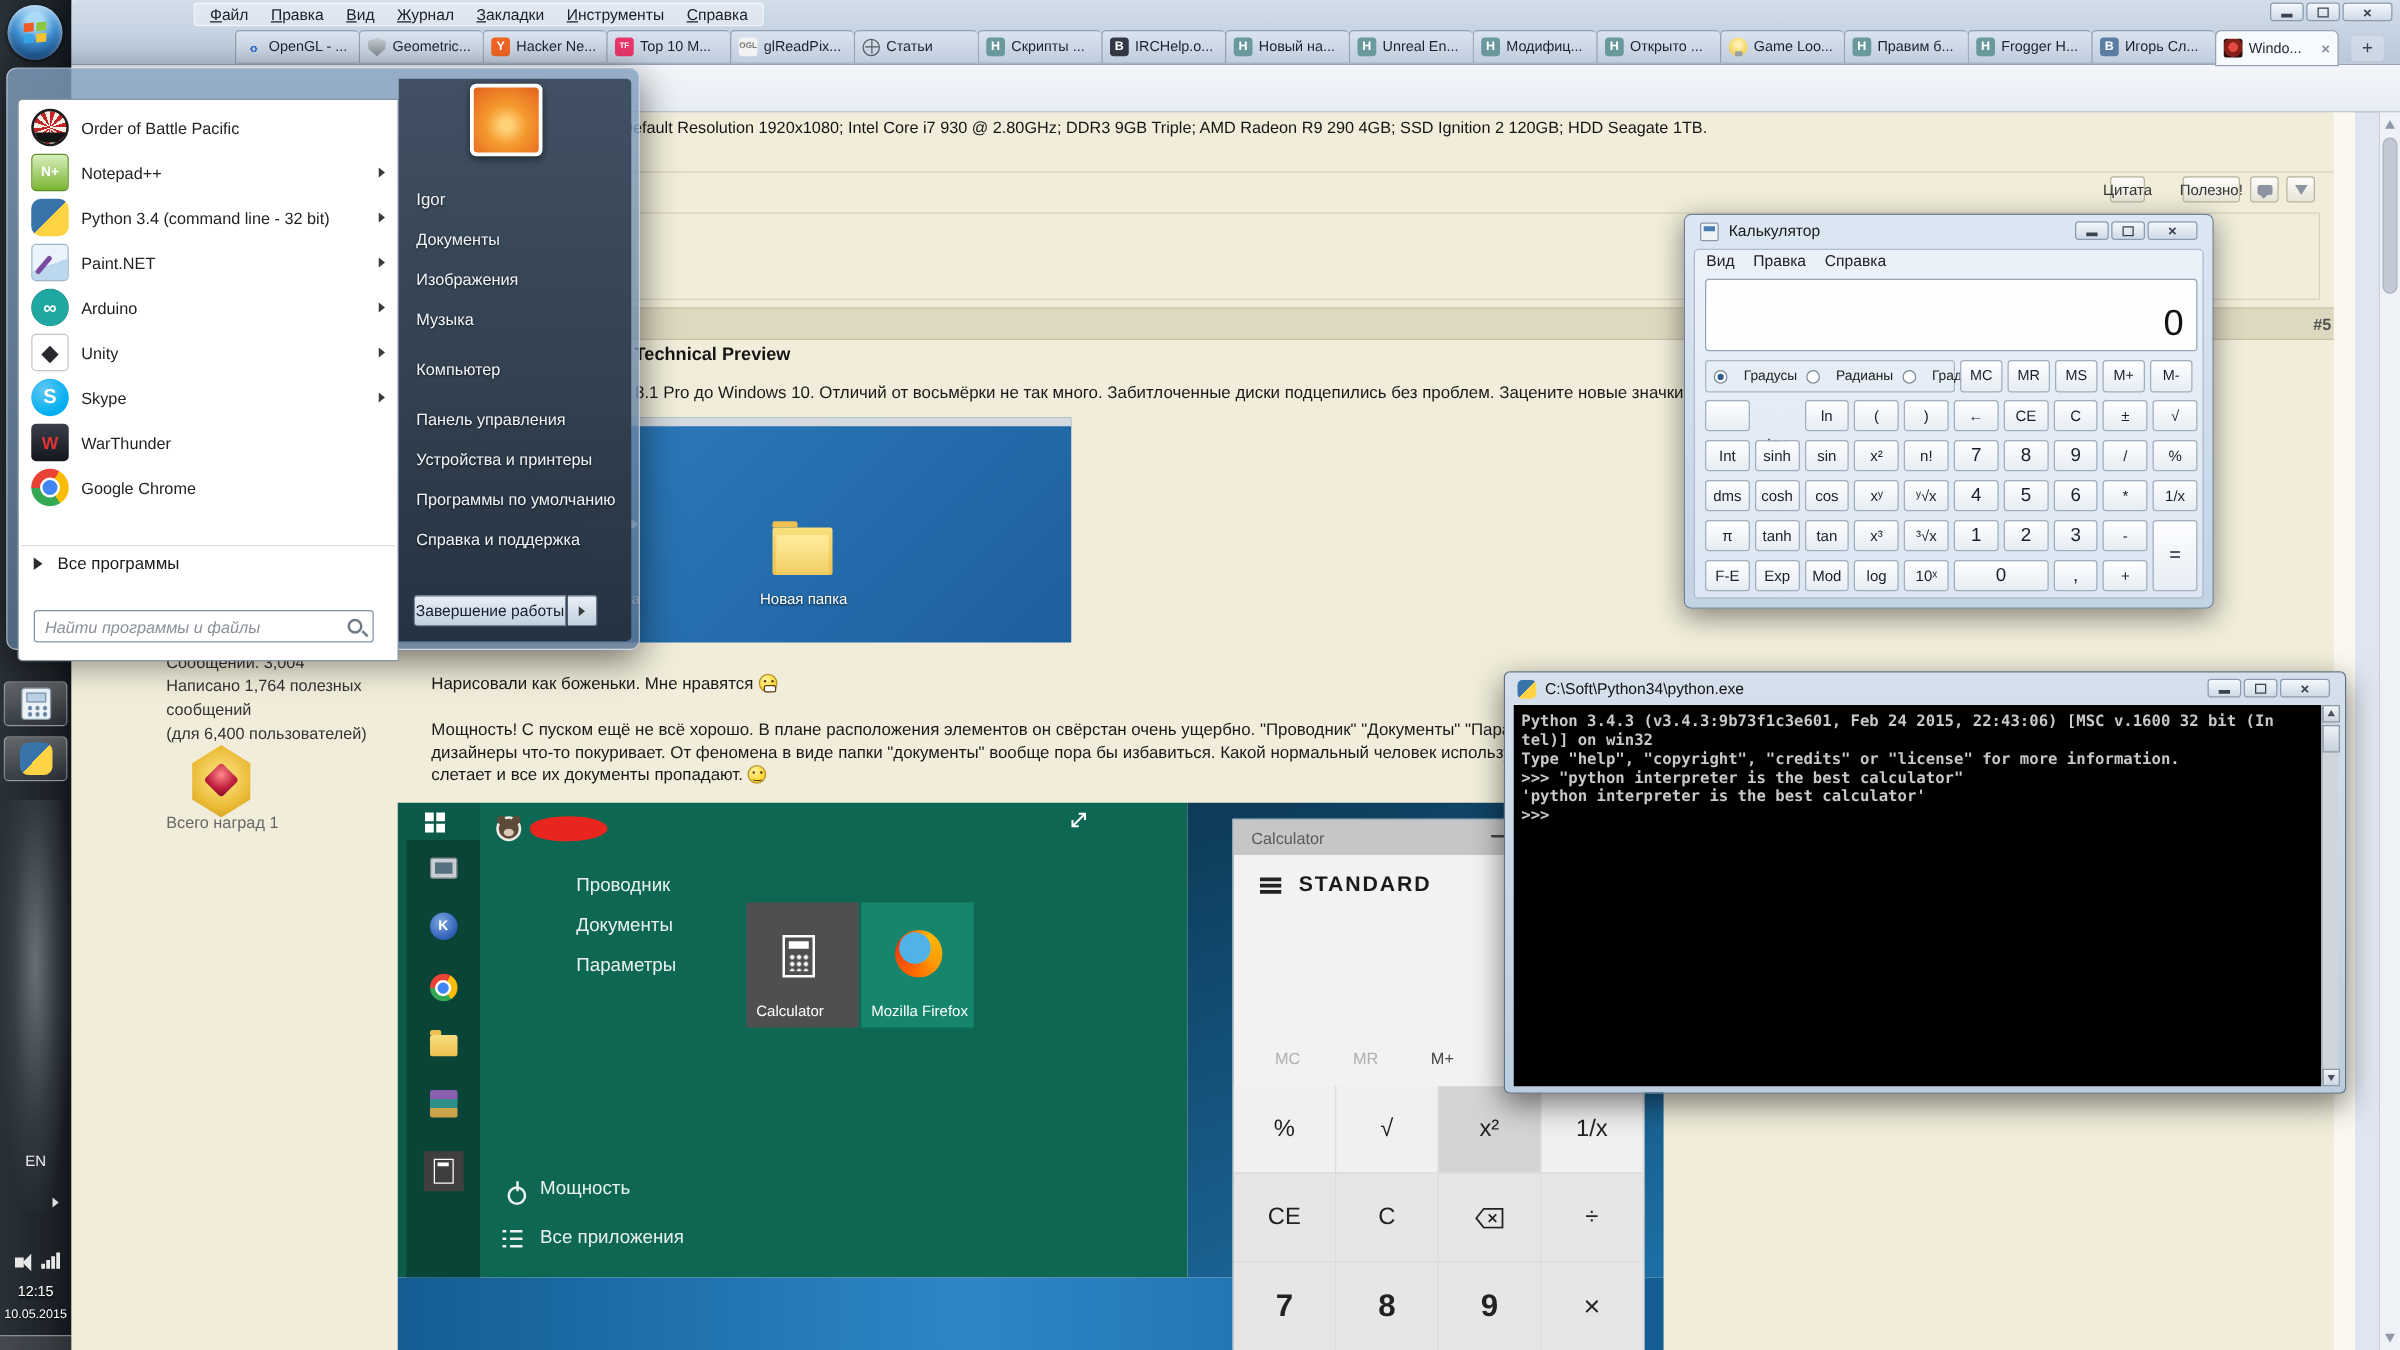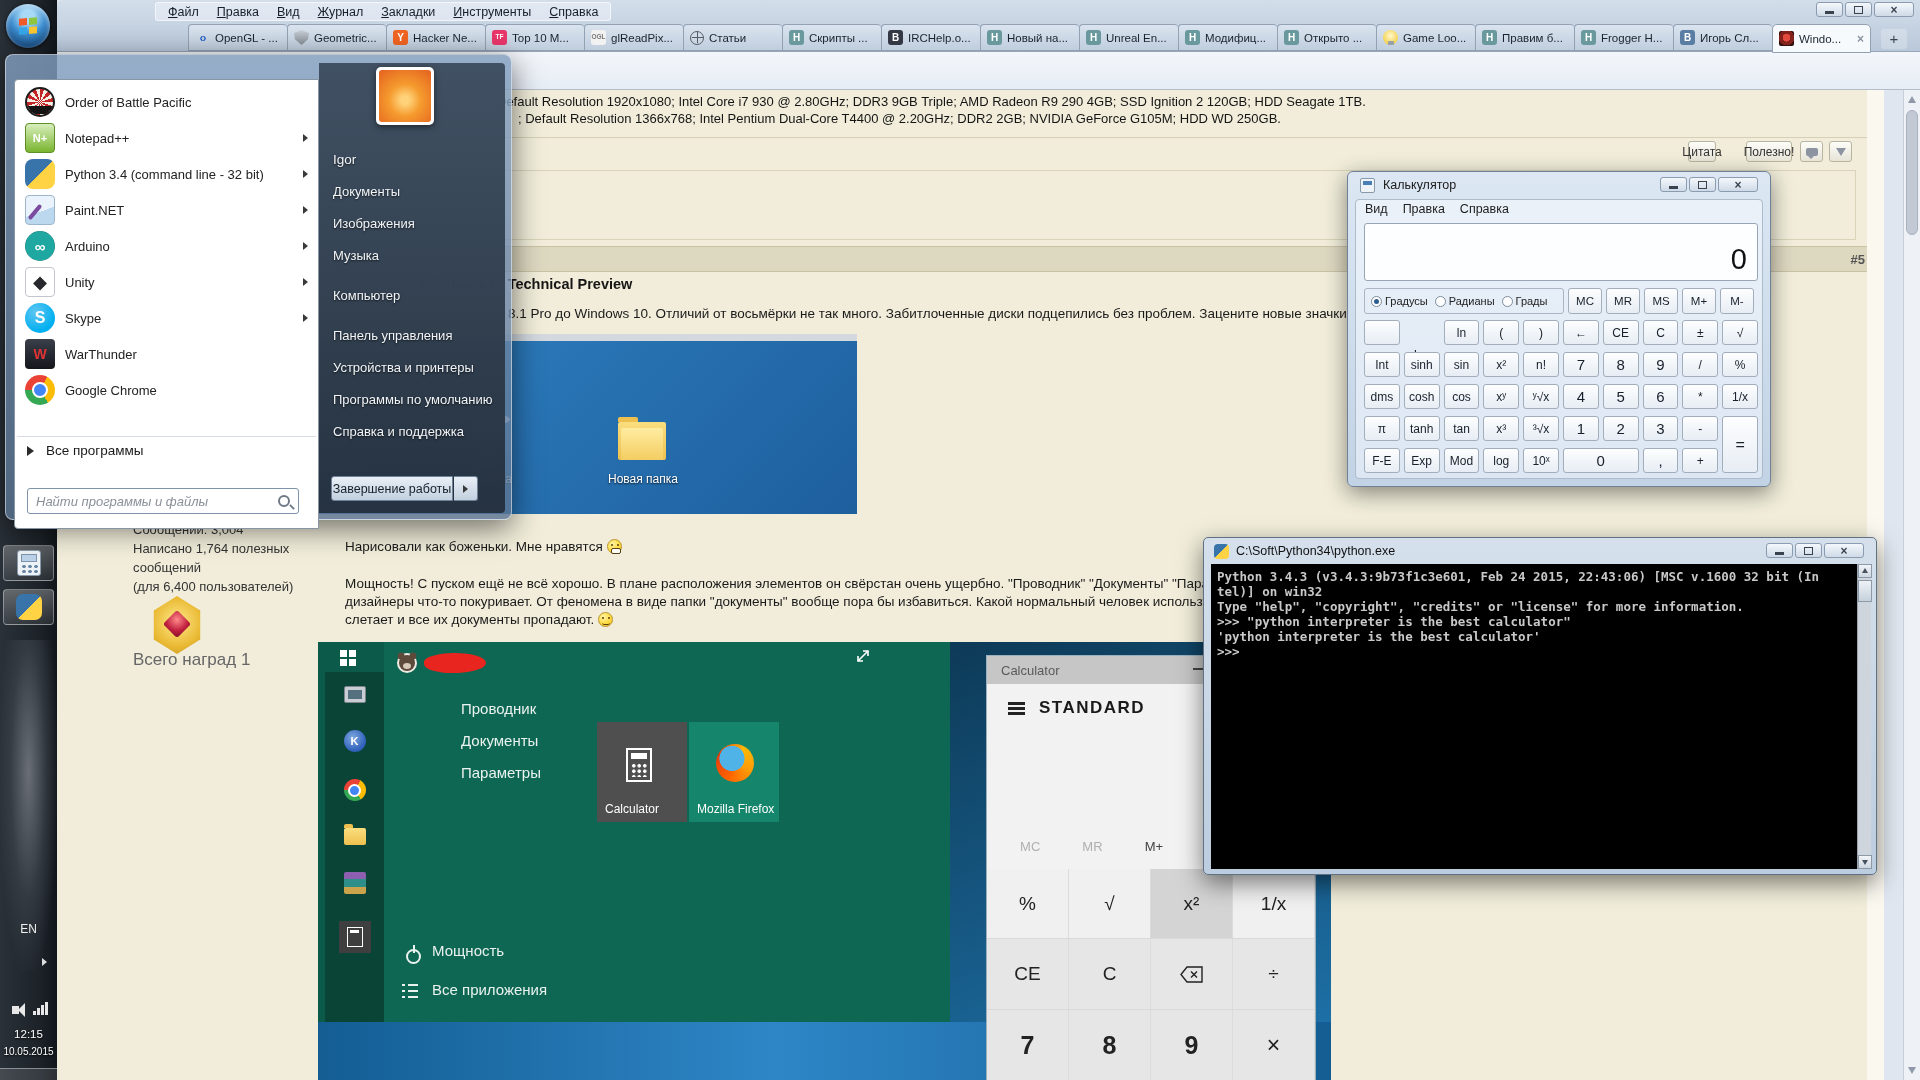--- a/index.html
+++ b/index.html
@@ -97,21 +97,21 @@
   .deskicolabel{position:absolute;font-size:12px;color:#fff;text-shadow:0 1px 2px rgba(0,0,0,.8);text-align:center;width:90px}
   .folderbig{position:absolute;left:300px;top:88px;width:48px;height:38px;background:linear-gradient(#fade7e,#eec04f);border-radius:2px}
   .folderbig::before{content:"";position:absolute;top:-5px;left:0;width:20px;height:5px;background:#eec04f;border-radius:2px 2px 0 0}
   .folderbig::after{content:"";position:absolute;top:6px;left:3px;width:42px;height:32px;background:linear-gradient(#ffeca0,#f3cd62);border-radius:2px 2px 0 0}
   #sidebarinfo{position:absolute;left:76px;top:430px;width:190px;font-size:13px;color:#333;line-height:19px}
   .award{position:absolute;left:93px;top:506px;width:54px;height:58px;
     background:radial-gradient(circle at 50% 45%,#ffe98a,#e9b832 60%,#b98a1d);
     clip-path:polygon(50% 0,93% 25%,93% 75%,50% 100%,7% 75%,7% 25%)}
   .award::after{content:"";position:absolute;left:17px;top:18px;width:20px;height:20px;
     background:radial-gradient(circle at 35% 35%,#ff8a8a,#c01f3e 60%,#7c0f24);transform:rotate(45deg);border-radius:3px}
-  #awardlabel{position:absolute;left:76px;top:560px;font-size:17px;color:#666}
+  #awardlabel{position:absolute;left:76px;top:560px;font-size:13px;color:#666}
   .ptext{position:absolute;font-size:13.5px;color:#1a1a1a;white-space:nowrap}
   .smiley{display:inline-block;width:15px;height:15px;border-radius:50%;vertical-align:-3px;margin-left:4px;position:relative;
     background:radial-gradient(circle at 35% 30%,#fff3a0,#ffd93b 60%,#e8b82a);border:1px solid #b8922a}
   .smiley::before{content:"";position:absolute;left:3px;top:4px;width:2px;height:2px;background:#5a3f10;border-radius:50%;box-shadow:6px 0 0 #5a3f10}
   .smiley::after{content:"";position:absolute;left:3px;top:8px;width:8px;height:3px;border-bottom:1.5px solid #5a3f10;border-radius:50%}
   .grin::after{background:#fff;border:1px solid #5a3f10;height:4px;border-radius:2px}
   #pagescroll{position:absolute;right:0;top:90px;width:17px;height:990px;background:#eef1f5;border-left:1px solid #c9cfd8}
   #pagescroll .sthumb{position:absolute;left:2px;top:20px;width:12px;height:125px;background:#c2c9d4;border-radius:6px;border:1px solid #a8b1bf}
   .sarrow{position:absolute;left:4px;width:0;height:0;border-left:4.5px solid transparent;border-right:4.5px solid transparent}
   .sarrow.up{top:6px;border-bottom:7px solid #8f99a8}
@@ -190,21 +190,21 @@
   #calc7 .inner{position:absolute;left:7px;top:27px;right:7px;bottom:7px;
     background:linear-gradient(#eaf1f9,#dde7f3);border:1px solid #aebbc9;border-radius:4px}
   #c7menu{position:absolute;left:9px;top:2px;display:flex;gap:15px;font-size:12.5px;color:#222}
   #c7display{position:absolute;left:8px;top:23px;width:394px;height:58px;background:#fcfeff;
     border:1px solid #97a5b5;border-radius:3px;display:flex;align-items:flex-end;justify-content:flex-end;
     padding:4px 10px;font-size:29px;color:#111}
   #c7modes{position:absolute;left:8px;top:88px;width:200px;height:26px;border:1px solid #aab6c3;border-radius:3px;
     display:flex;align-items:center;gap:7px;padding:0 6px;font-size:11px;color:#222}
   .radio{width:11px;height:11px;border:1px solid #7c8b9c;border-radius:50%;background:#fff;flex:none;position:relative}
   .radio.checked::after{content:"";position:absolute;inset:2px;border-radius:50%;background:#2c5d8f}
-  .modegrp{display:flex;align-items:center;gap:3px}
+  .modegrp{display:flex;align-items:center;gap:13px}
   #c7membtns{position:absolute;left:212px;top:88px;right:8px;display:flex;gap:4px}
   .c7m{flex:1;height:26px;display:flex;align-items:center;justify-content:center;font-size:11.5px;color:#17202b;
     background:linear-gradient(#fdfeff,#e7edf4);border:1px solid #a3aebc;border-radius:3px}
   #c7grid{position:absolute;left:8px;top:120px;width:394px;display:grid;
     grid-template-columns:repeat(10,1fr);grid-auto-rows:25px;column-gap:4px;row-gap:7px}
   .c7b{display:flex;align-items:center;justify-content:center;font-size:12px;color:#17202b;
     background:linear-gradient(#fdfeff,#e7edf4);border:1px solid #a3aebc;border-radius:3px;cursor:default}
   .c7b.num{font-size:15px}
   .c7b.eq{font-size:16px}
 
@@ -440,21 +440,20 @@
           <div class="ghosticon"></div>
         </div>
       <div class="badge0">0</div>
       <div class="ico-green"></div>
       <div class="caret" style="left:1731px;top:68px"></div>
       <div class="ico-burger"></div>
     </div>
 
     <div id="content">
       <div class="spec" style="left:440px;top:4px">Default Resolution 1920x1080; Intel Core i7 930 @ 2.80GHz; DDR3 9GB Triple; AMD Radeon R9 290 4GB; SSD Ignition 2 120GB; HDD Seagate 1TB.</div>
-      <div class="spec" style="left:461px;top:21px">; Default Resolution 1366x768; Intel Pentium Dual-Core T4400 @ 2.20GHz; DDR2 2GB; NVIDIA GeForce G105M; HDD WD 250GB.</div>
       <div class="pgdivider"></div>
       <div class="fbtn" style="left:1689px;width:46px">Полезно!</div>
       <div class="fbtn" style="left:1631px;width:28px">Цитата</div>
       <div class="fbtn fbtn-ico" style="left:1743px">
           <div class="bubble"></div>
         </div>
       <div class="fbtn fbtn-ico" style="left:1772px">
           <div class="arrdown"></div>
         </div>
       <div id="sigbox"></div>

